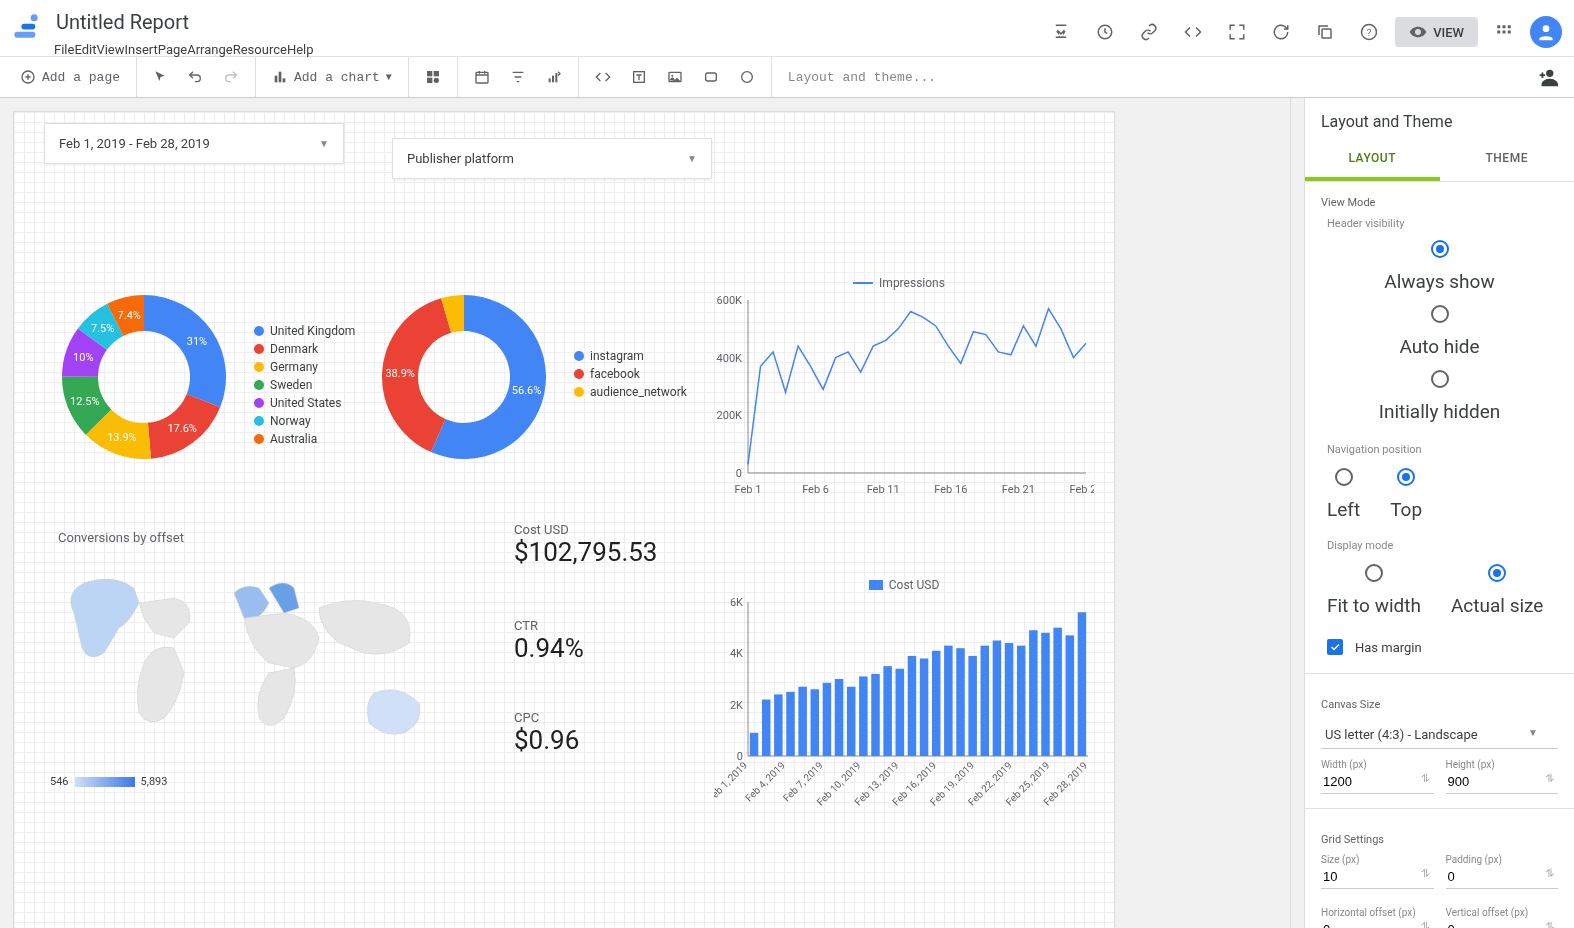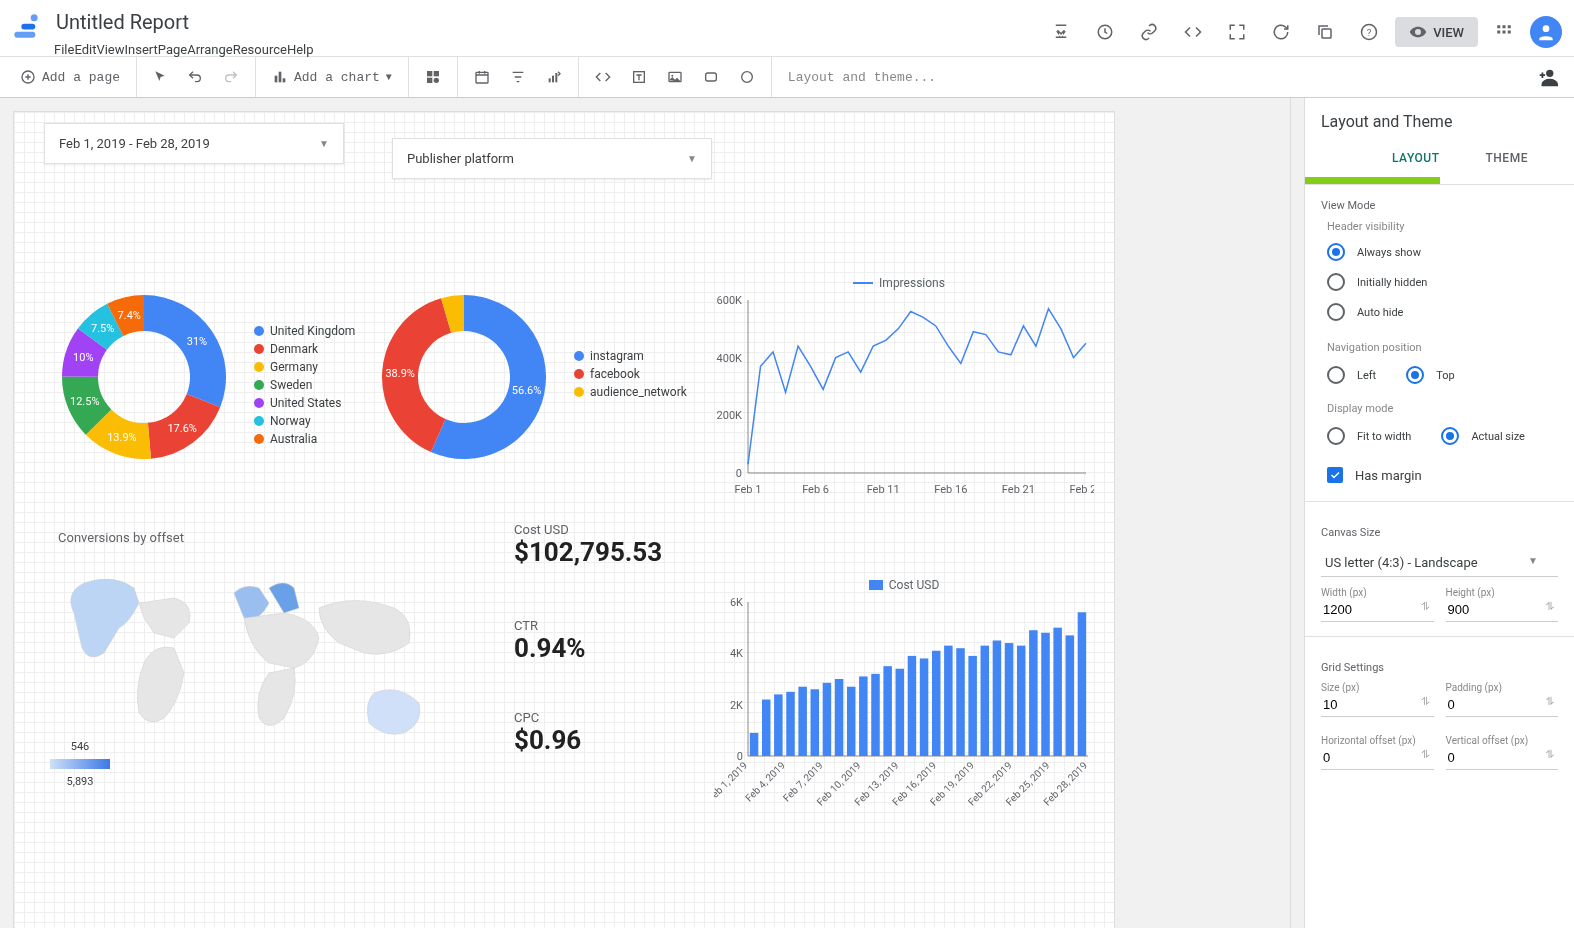--- a/index.html
+++ b/index.html
@@ -19,24 +19,24 @@
 .tb-group:last-child { border-right: none; }
 .tb-btn { padding: 6px 8px; display: flex; align-items: center; gap: 6px; cursor: pointer; border-radius: 4px; color: #5f6368; font-size: 13px; }
 .workspace { display: flex; height: calc(100% - 98px); }
 .canvas-wrap { flex: 1; background: #f1f1f1; overflow: auto; position: relative; }
 .canvas { background: #fff; background-image: linear-gradient(#eee 1px, transparent 1px), linear-gradient(90deg, #eee 1px, transparent 1px); background-size: 10px 10px; width: 1100px; min-height: 820px; margin: 14px; box-shadow: 0 0 0 1px #ddd; position: relative; padding-top: 0; }
 .scroll-v { width: 14px; background: #f1f1f1; border-left: 1px solid #ddd; }
 .panel { width: 270px; border-left: 1px solid #ddd; background: #fff; overflow-y: auto; }
 .panel-title { font-size: 16px; padding: 14px 16px 8px; color: #3c4043; }
 .tabs { display: flex; border-bottom: 1px solid #e0e0e0; }
 .tab { flex: 1; text-align: center; padding: 12px 0; font-size: 12px; font-weight: 500; color: #5f6368; cursor: pointer; letter-spacing: 0.5px; }
-.tab.active { color: #0f766e; border-bottom: 7px solid #84cc16; text-align: right; }
+.tab.active { color: #4d7c0f; border-bottom: 4px solid #84cc16; }
 .section-label { font-size: 11px; color: #5f6368; padding: 14px 16px 4px; }
 .sub-label { font-size: 11px; color: #888; padding: 4px 22px; }
-.radio-row { display: flex; align-items: center; gap: 12px; padding: 6px 22px; cursor: pointer; font-size: 11px; color: #3c4043; }
+.radio-row { display: flex; align-items: center; gap: 12px; padding: 6px 22px; cursor: pointer; font-size: 19px; color: #3c4043; flex-direction: column; }
 .radio { width: 18px; height: 18px; border-radius: 50%; border: 2px solid #5f6368; position: relative; }
 .radio.checked { border-color: #1a73e8; }
 .radio.checked::after { content: ""; position: absolute; inset: 3px; border-radius: 50%; background: #1a73e8; }
 .radio-inline { display: flex; gap: 30px; padding: 4px 22px 10px; }
 .radio-inline .radio-row { padding: 4px 0; }
 .checkbox-row { display: flex; align-items: center; gap: 12px; padding: 8px 22px; font-size: 13px; }
 .checkbox { width: 16px; height: 16px; background: #1a73e8; border-radius: 2px; display: flex; align-items: center; justify-content: center; }
 .select-row { padding: 6px 16px; position: relative; }
 .select { border: none; border-bottom: 1px solid #ccc; padding: 6px 20px 6px 4px; font-size: 13px; color: #3c4043; width: 100%; background: #fff; }
 .field-row { display: flex; gap: 12px; padding: 4px 16px; }
@@ -47,24 +47,24 @@
 .spinner::after { content: "⥮"; position: absolute; right: 4px; top: 2px; font-size: 11px; color: #888; }
 .divider { height: 1px; background: #e0e0e0; margin: 10px 0; }
 
 .widget { position: absolute; background: #fff; border: 1px solid #e0e0e0; box-shadow: 0 1px 2px rgba(0,0,0,0.08); }
 .dropdown { padding: 12px 14px; display: flex; justify-content: space-between; align-items: center; font-size: 13px; color: #3c4043; }
 .legend { font-size: 12px; }
 .legend-item { display: flex; align-items: center; gap: 6px; padding: 2px 0; }
 .swatch { width: 10px; height: 10px; border-radius: 50%; }
 .score { position: absolute; }
 .score-label { font-size: 13px; color: #5f6368; }
-.score-val { font-size: 26px; color: #212121; font-weight: bold; }
+.score-val { font-size: 26px; color: #212121; }
 .chart-title-center { text-align: center; font-size: 12px; color: #5f6368; padding: 4px; display: flex; justify-content: center; gap: 6px; align-items: center; }
 svg text { font-family: Roboto, Arial, sans-serif; }
-.map-legend { position: absolute; bottom: 4px; left: 6px; font-size: 11px; display: flex; align-items: center; gap: 6px; flex-direction: column; }
+.map-legend { position: absolute; bottom: 4px; left: 6px; font-size: 11px; display: flex; align-items: center; gap: 6px; }
 </style>
 </head>
 <body>
 
 <div class="header">
   <svg class="logo" viewBox="0 0 24 24">
       <circle cx="19" cy="5" r="3" fill="#669df6"></circle>
       <rect x="8" y="10" width="12" height="5" rx="2.5" fill="#1a73e8"></rect>
       <rect x="2" y="17" width="18" height="5" rx="2.5" fill="#669df6"></rect>
     </svg>
@@ -473,25 +473,25 @@
     </div>
 
     <div class="section-label">View Mode</div>
     <div class="sub-label">Header visibility</div>
     <div class="radio-row">
         <div class="radio checked"></div>
         <span>Always show</span>
       </div>
     <div class="radio-row">
         <div class="radio"></div>
-        <span>Initially hidden</span>
+        <span>Auto hide</span>
       </div>
     <div class="radio-row">
         <div class="radio"></div>
-        <span>Auto hide</span>
+        <span>Initially hidden</span>
       </div>
 
     <div class="sub-label" style="margin-top:10px">Navigation position</div>
     <div class="radio-inline">
       <div class="radio-row">
           <div class="radio"></div>
           <span>Left</span>
         </div>
       <div class="radio-row">
           <div class="radio checked"></div>

